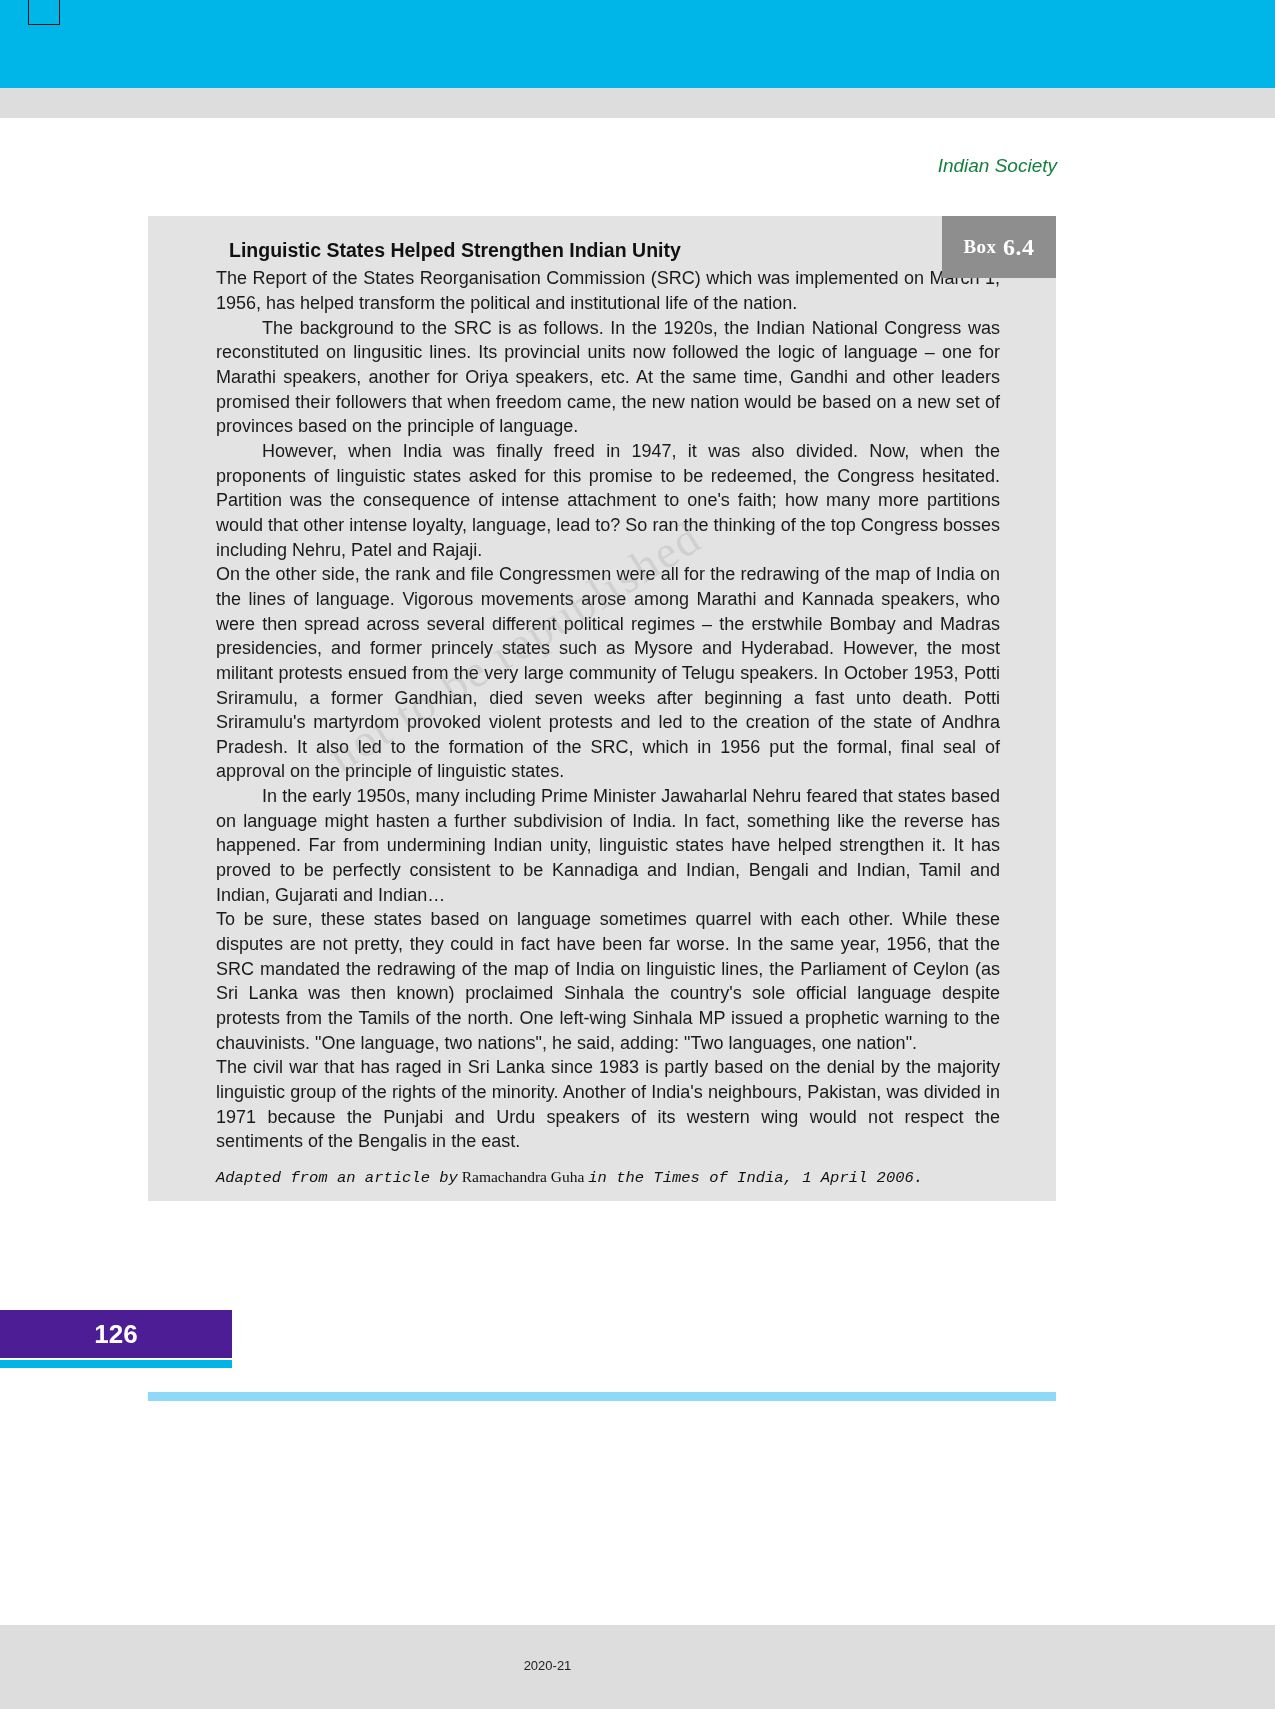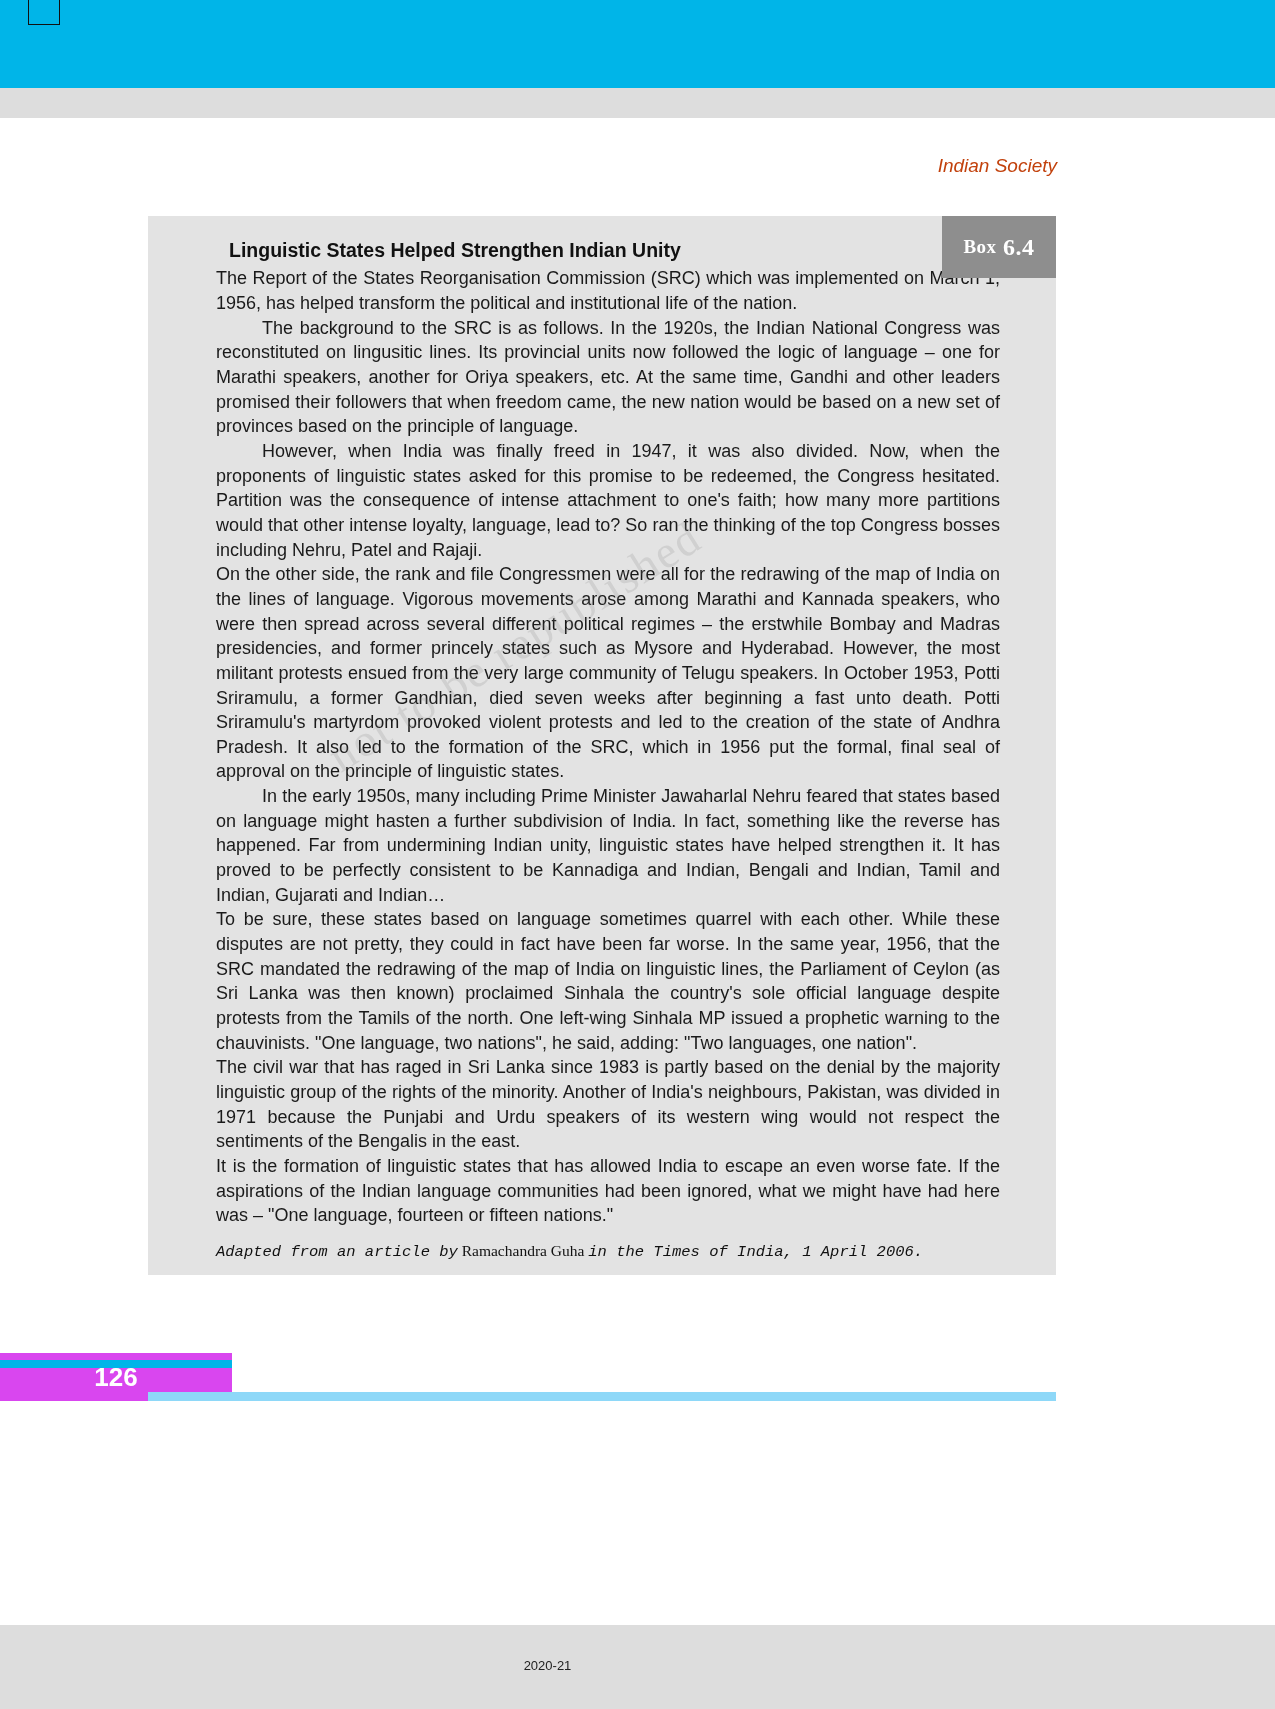--- a/index.html
+++ b/index.html
@@ -59,21 +59,21 @@
     font-family: "Liberation Sans", sans-serif;
   }
 
   
   .running-head {
     position: absolute;
     right: 218px;
     top: 155px;
     font-style: italic;
     font-size: 19px;
-    color: #c2410c;
+    color: #15803d;
     font-family: "Liberation Sans", sans-serif;
   }
 
   
   .box-wrap {
     position: absolute;
     left: 148px;
     top: 216px;
     width: 908px;
     background: #e3e3e3;
@@ -146,29 +146,28 @@
     white-space: nowrap;
   }
 
   
   .page-tab {
     position: absolute;
     left: 0;
     top: 1310px;
     width: 232px;
     height: 48px;
-    background: #d946ef;
+    background: #4c1d95;
     color: #ffffff;
     display: flex;
     align-items: center;
     justify-content: center;
     font-size: 26px;
     font-weight: bold;
     font-family: "Liberation Sans", sans-serif;
-    margin-top: 43px;
   }
   .page-tab-rule {
     position: absolute;
     left: 0;
     top: 1360px;
     width: 232px;
     height: 8px;
     background: #00b5e8;
   }
   .bottom-rule {
@@ -199,21 +198,20 @@
 
     <h2 class="box-title">Linguistic States Helped Strengthen Indian Unity</h2>
 
     <p class="para">The Report of the States Reorganisation Commission (SRC) which was implemented on March 1, 1956, has helped transform the political and institutional life of the nation.</p>
     <p class="para indent">The background to the SRC is as follows.  In the 1920s, the Indian National Congress was reconstituted on lingusitic lines.   Its provincial units now followed the logic of language – one for Marathi speakers, another for Oriya speakers, etc.   At the same time, Gandhi and other leaders promised their followers that when freedom came, the new nation would be based on a new set of provinces based on the principle of language.</p>
     <p class="para indent">However, when India was finally freed in 1947, it was also divided. Now, when the proponents of linguistic states asked for this promise to be redeemed, the Congress hesitated.   Partition was the consequence of intense attachment to one's faith; how many more partitions would that other intense loyalty, language, lead to? So ran the thinking of the top Congress bosses including Nehru, Patel and Rajaji.</p>
     <p class="para">On the other side, the rank and file Congressmen were all for the redrawing of the map of India on the lines of language. Vigorous movements arose among Marathi and Kannada speakers, who were then spread across several different political regimes – the erstwhile Bombay and Madras presidencies, and former princely states such as Mysore and Hyderabad.   However, the most militant protests ensued from the very large community of Telugu speakers.   In October 1953, Potti Sriramulu, a former Gandhian, died seven weeks after beginning a fast unto death. Potti Sriramulu's martyrdom provoked violent protests and led to the creation of the state of Andhra Pradesh.  It also led to the formation of the SRC, which in 1956 put the formal, final seal of approval on the principle of linguistic states.</p>
     <p class="para indent">In the early 1950s, many including Prime Minister Jawaharlal Nehru feared that states based on language might hasten a further subdivision of India.  In fact, something like the reverse has happened.  Far from undermining Indian unity, linguistic states have helped strengthen it.  It has proved to be perfectly consistent to be Kannadiga and Indian, Bengali and Indian, Tamil and Indian, Gujarati and Indian…</p>
     <p class="para">To be sure, these states based on language sometimes quarrel with each other.  While these disputes are not pretty, they could in fact have been far worse.  In the same year, 1956, that the SRC mandated the redrawing of the map of India on linguistic lines, the Parliament of Ceylon (as Sri Lanka was then known) proclaimed Sinhala the country's sole official language despite protests from the Tamils of the north.   One left-wing Sinhala MP issued a prophetic warning to the chauvinists.   "One language, two nations", he said, adding: "Two languages, one nation".</p>
     <p class="para">The civil war that has raged in Sri Lanka since 1983 is partly based on the denial by the majority linguistic group of the rights of the minority.   Another of India's neighbours, Pakistan, was divided in 1971 because the Punjabi and Urdu speakers of its western wing would not respect the sentiments of the Bengalis in the east.</p>
-    <p class="para hang" style="padding-left:0; text-indent:0;">It is the formation of linguistic states that has allowed India to escape an even worse fate. If the aspirations of the Indian language communities had been ignored, what we might have had here was – "One language, fourteen or fifteen nations."</p>
 
     <div class="credit">
       <span class="ital">Adapted from an article by</span>
       <span>Ramachandra Guha</span>
       <span class="ital">in the Times of India, 1 April 2006.</span>
     </div>
 
   </div>
 </div>
 

